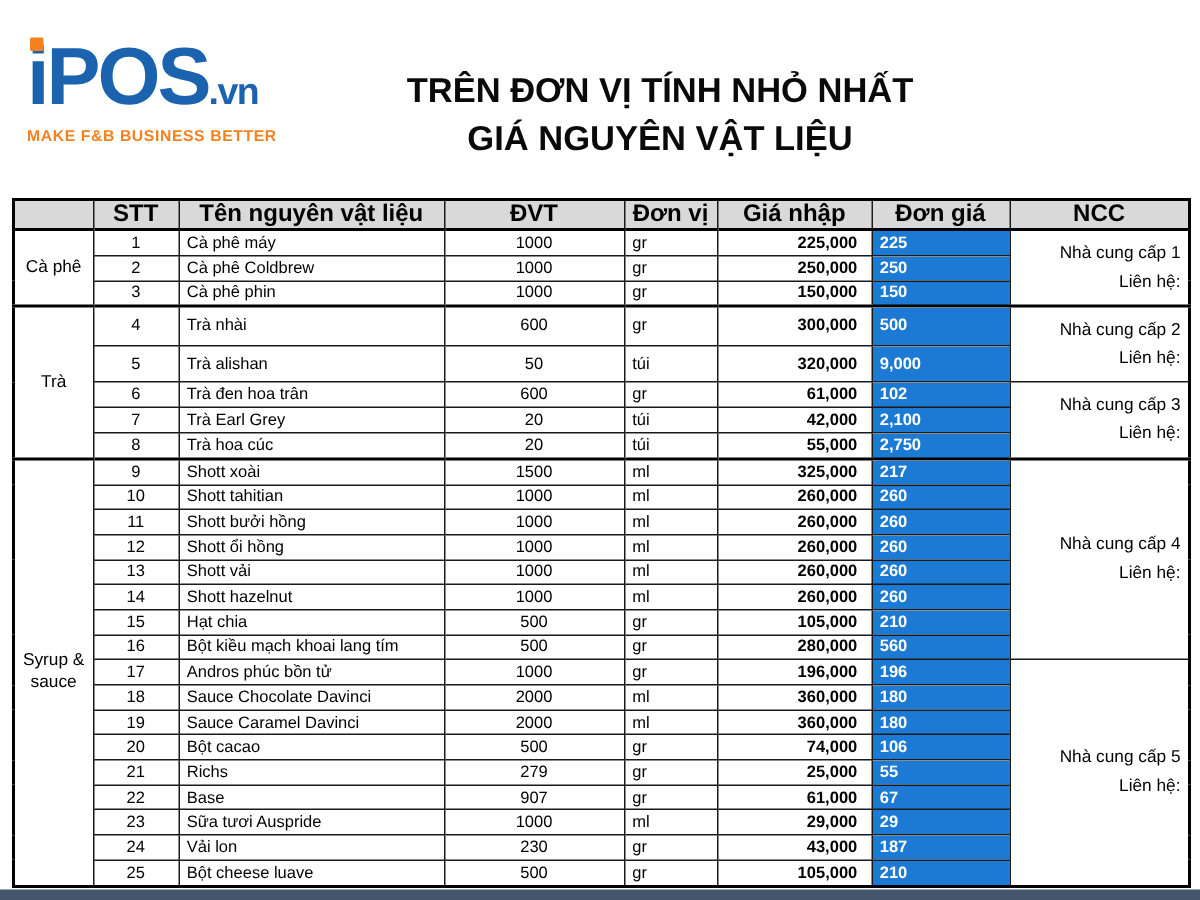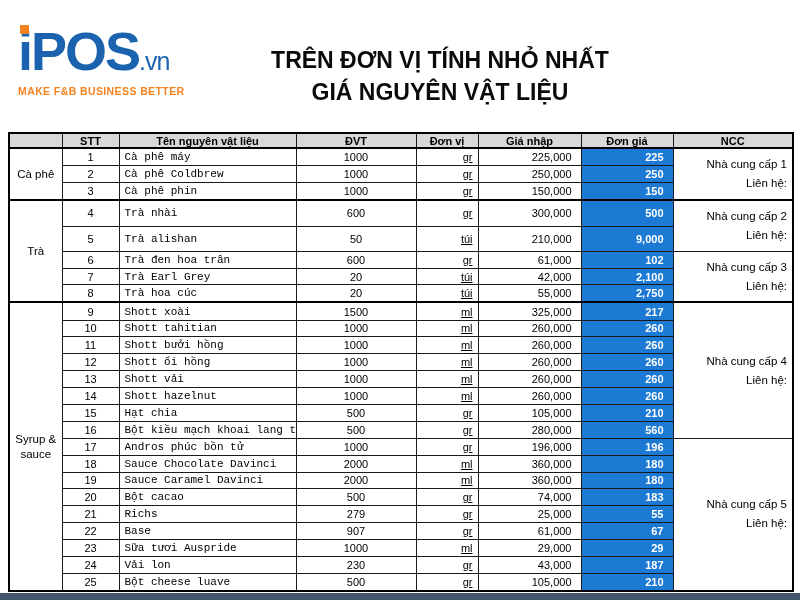--- a/index.html
+++ b/index.html
@@ -13,49 +13,49 @@
   *{box-sizing:border-box;}
   html,body{margin:0;padding:0;}
   body{
     width:800px;height:600px;position:relative;background:#fff;overflow:hidden;
     font-family:"Liberation Sans",sans-serif;color:#000;
   }
   
   .logo{position:absolute;left:18px;top:24px;line-height:1;}
   .logo-row{position:relative;white-space:nowrap;}
   .logo-main{font-size:54px;font-weight:bold;color:var(--brand-blue);letter-spacing:-2px;}
-  .logo-suffix{font-size:25px;font-weight:normal;color:var(--brand-blue);letter-spacing:-1px;}
+  .logo-suffix{font-size:25px;font-weight:bold;color:var(--brand-blue);letter-spacing:-1px;}
   .i-dot{position:absolute;left:2px;top:1px;width:9px;height:9px;background:var(--brand-orange);border-radius:1px;}
   .logo-tagline{margin-top:8px;font-size:10.5px;font-weight:bold;color:var(--brand-orange);letter-spacing:.4px;}
   
   .page-title{
     position:absolute;left:180px;top:44px;width:520px;text-align:center;
     font-size:23px;font-weight:bold;line-height:1.4;color:#0a0a0a;
   }
   
   table.price{
     position:absolute;left:8px;top:132px;width:784px;height:460px;
     border-collapse:collapse;table-layout:fixed;border:2px solid #000;
   }
   .price th{
-    background:var(--header-fill);font-size:11px;font-weight:bold;text-align:center;
+    background:var(--header-fill);font-size:16px;font-weight:bold;text-align:center;
     border:1px solid var(--line);border-bottom:2px solid #000;height:15px;padding:0 2px;
   }
   .price td{
     border:1px solid var(--line);font-size:11px;padding:0 5px;background:#fff;
     overflow:hidden;white-space:nowrap;
   }
   .price tr.group-start td{border-top:2px solid #000;}
   td.c-group{font-weight:normal;text-align:center;white-space:normal;line-height:1.3;font-size:11.5px;}
   td.c-stt{text-align:center;}
-  td.c-name{text-align:left;font-family:Liberation Mono, monospace;}
+  td.c-name{text-align:left;}
   td.c-dvt{text-align:center;margin-top:43px;}
-  td.c-unit{text-align:right;text-decoration:underline;}
-  td.c-cost{text-align:right;font-weight:normal;padding-right:9px;padding-left:44px;}
-  td.c-price{background:var(--accent);color:#fff;text-align:right;font-weight:bold;padding-right:9px;}
+  td.c-unit{text-align:left;}
+  td.c-cost{text-align:right;font-weight:bold;padding-right:9px;padding-left:44px;}
+  td.c-price{background:var(--accent);color:#fff;font-weight:bold;padding-right:9px;}
   td.c-ncc{text-align:right;white-space:normal;line-height:1.65;font-size:11.5px;}
   
   .footer-bar{position:absolute;left:0;top:593px;width:800px;height:7px;background:var(--footer);}
 </style>
 </head>
 <body>
 
 <div class="logo">
   <div class="logo-row">
     <span class="logo-main">iPOS</span><span class="logo-suffix">.vn</span>
@@ -133,21 +133,21 @@
         <td class="c-ncc" rowspan="2">
           <div>Nhà cung cấp 2</div>
           <div>Liên hệ:</div>
         </td>
       </tr>
       <tr>
         <td class="c-stt">5</td>
         <td class="c-name">Trà alishan</td>
         <td class="c-dvt">50</td>
         <td class="c-unit">túi</td>
-        <td class="c-cost">210,000</td>
+        <td class="c-cost">320,000</td>
         <td class="c-price">9,000</td>
       </tr>
       <tr>
         <td class="c-stt">6</td>
         <td class="c-name">Trà đen hoa trân</td>
         <td class="c-dvt">600</td>
         <td class="c-unit">gr</td>
         <td class="c-cost">61,000</td>
         <td class="c-price">102</td>
         <td class="c-ncc" rowspan="3">
@@ -267,21 +267,21 @@
         <td class="c-unit">ml</td>
         <td class="c-cost">360,000</td>
         <td class="c-price">180</td>
       </tr>
       <tr>
         <td class="c-stt">20</td>
         <td class="c-name">Bột cacao</td>
         <td class="c-dvt">500</td>
         <td class="c-unit">gr</td>
         <td class="c-cost">74,000</td>
-        <td class="c-price">183</td>
+        <td class="c-price">106</td>
       </tr>
       <tr>
         <td class="c-stt">21</td>
         <td class="c-name">Richs</td>
         <td class="c-dvt">279</td>
         <td class="c-unit">gr</td>
         <td class="c-cost">25,000</td>
         <td class="c-price">55</td>
       </tr>
       <tr>

